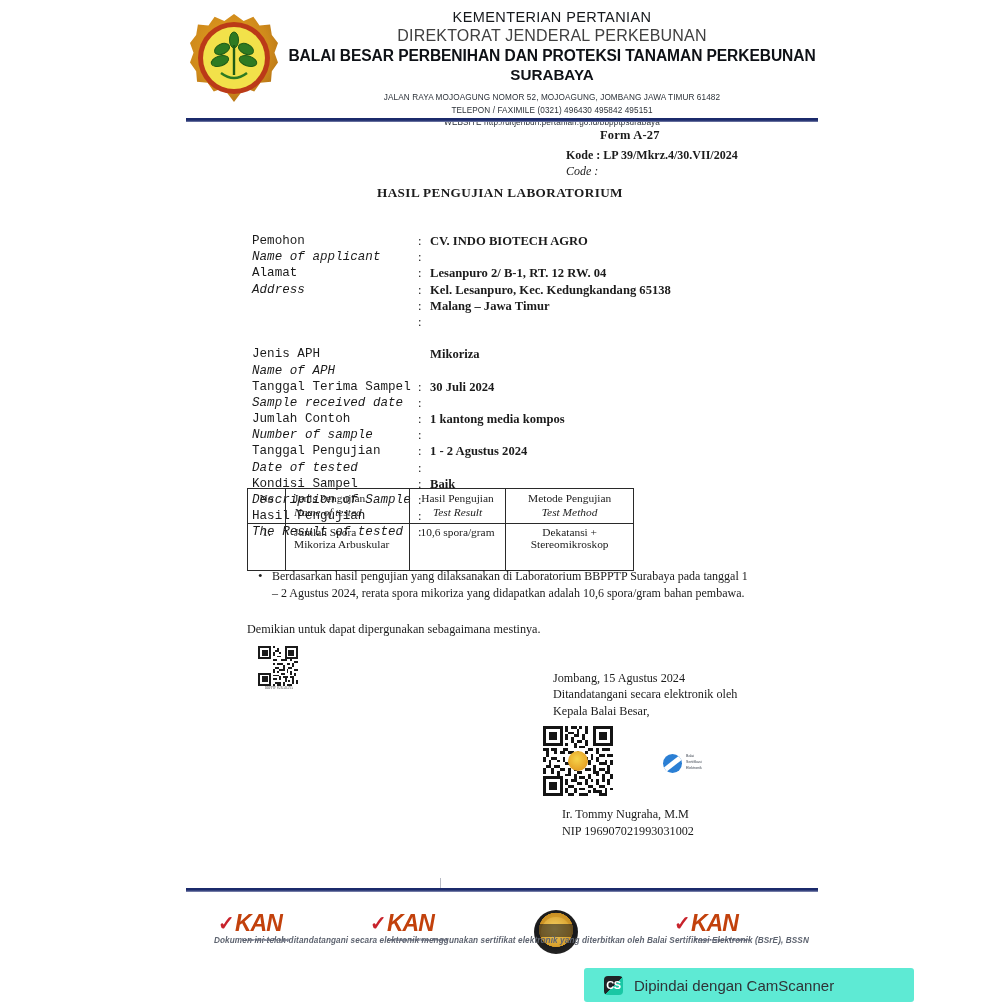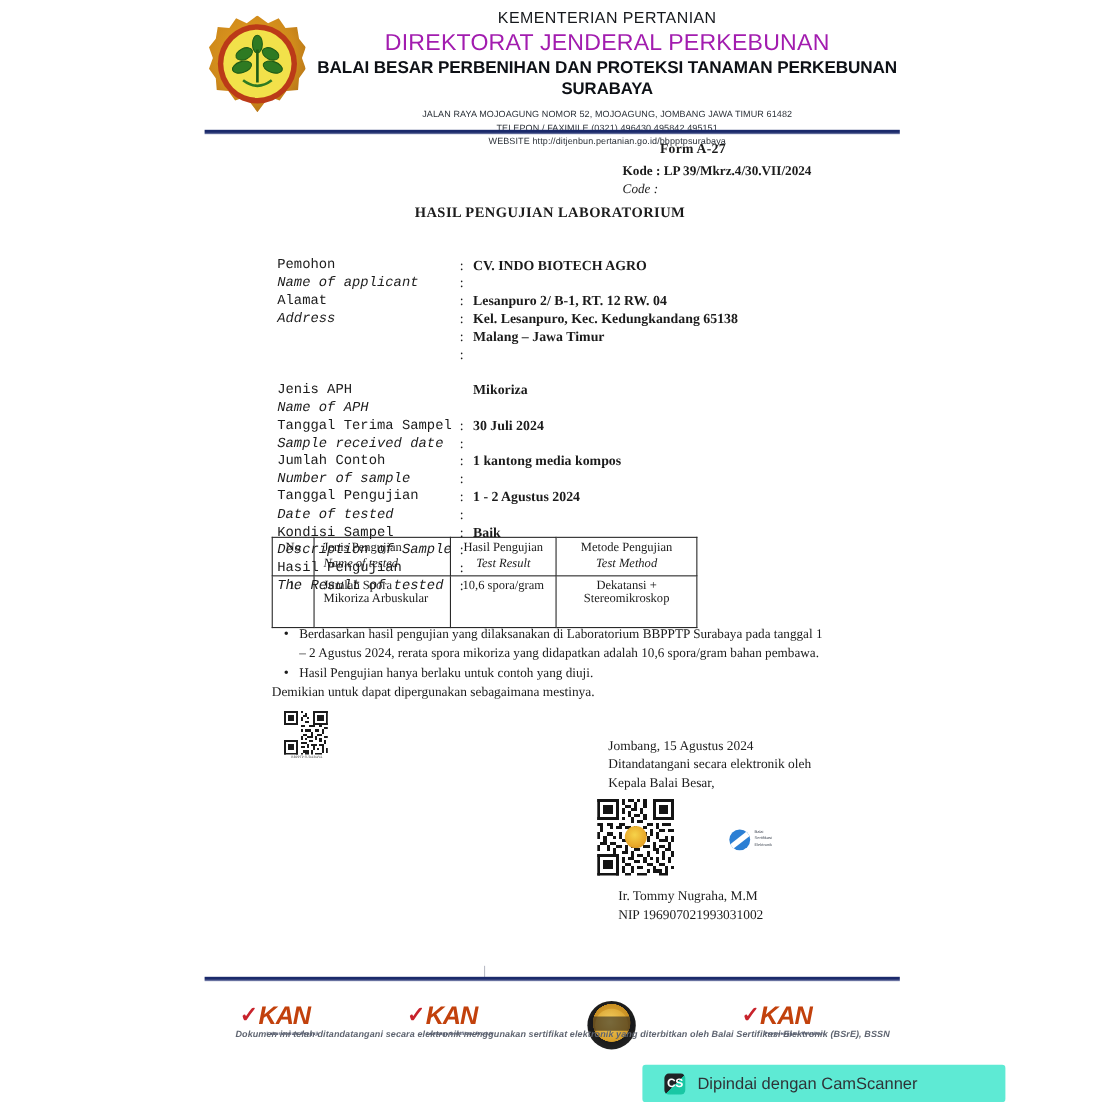--- a/index.html
+++ b/index.html
@@ -59,22 +59,22 @@
   .badge-plant { position: absolute; left: 17px; top: 17px; width: 62px; height: 62px; }
 
   .lh-text { position: absolute; left: 100px; top: 0; width: 532px; text-align: center; }
   .lh-l1 {
     font-family: "Liberation Sans", sans-serif;
     font-size: 14.5px; letter-spacing: .4px;
     color: #15181c; margin-top: 5px;
   }
   .lh-l2 {
     font-family: "Liberation Sans", sans-serif;
-    font-size: 21px; letter-spacing: .2px;
-    color: #a21caf; margin-top: 2px;
+    font-size: 16px; letter-spacing: .2px;
+    color: #404040; margin-top: 2px;
   }
   .lh-l3 {
     font-family: "Liberation Sans", sans-serif;
     font-size: 15.6px; font-weight: bold; letter-spacing: -.1px;
     color: #0e1116; margin-top: 2px;
   }
   .lh-l4 {
     font-family: "Liberation Sans", sans-serif;
     font-size: 15.2px; font-weight: bold;
     color: #0e1116; margin-top: 1px;
@@ -457,21 +457,20 @@
           <td class="c-metode">
             <div>Dekatansi +</div>
             <div>Stereomikroskop</div>
           </td>
         </tr>
       </tbody>
   </table>
 
   <div id="bullets">
       <div class="bullet">Berdasarkan hasil pengujian yang dilaksanakan di Laboratorium BBPPTP Surabaya pada tanggal  1 – 2 Agustus 2024,  rerata spora mikoriza yang didapatkan adalah 10,6 spora/gram bahan pembawa.</div>
-      <div class="bullet">Hasil Pengujian hanya berlaku untuk contoh yang diuji.</div>
     </div>
 
   <div id="closing">Demikian untuk dapat dipergunakan sebagaimana mestinya.</div>
 
   <svg id="qr-small" class="qr" viewBox="0 0 21 21" shape-rendering="crispEdges">
     <rect width="21" height="21" fill="#ffffff"></rect>
     <g fill="#1b1b1b">
       <rect x="0" y="0" width="7" height="1"></rect>
         <rect x="0" y="6" width="7" height="1"></rect>
       <rect x="0" y="0" width="1" height="7"></rect>

